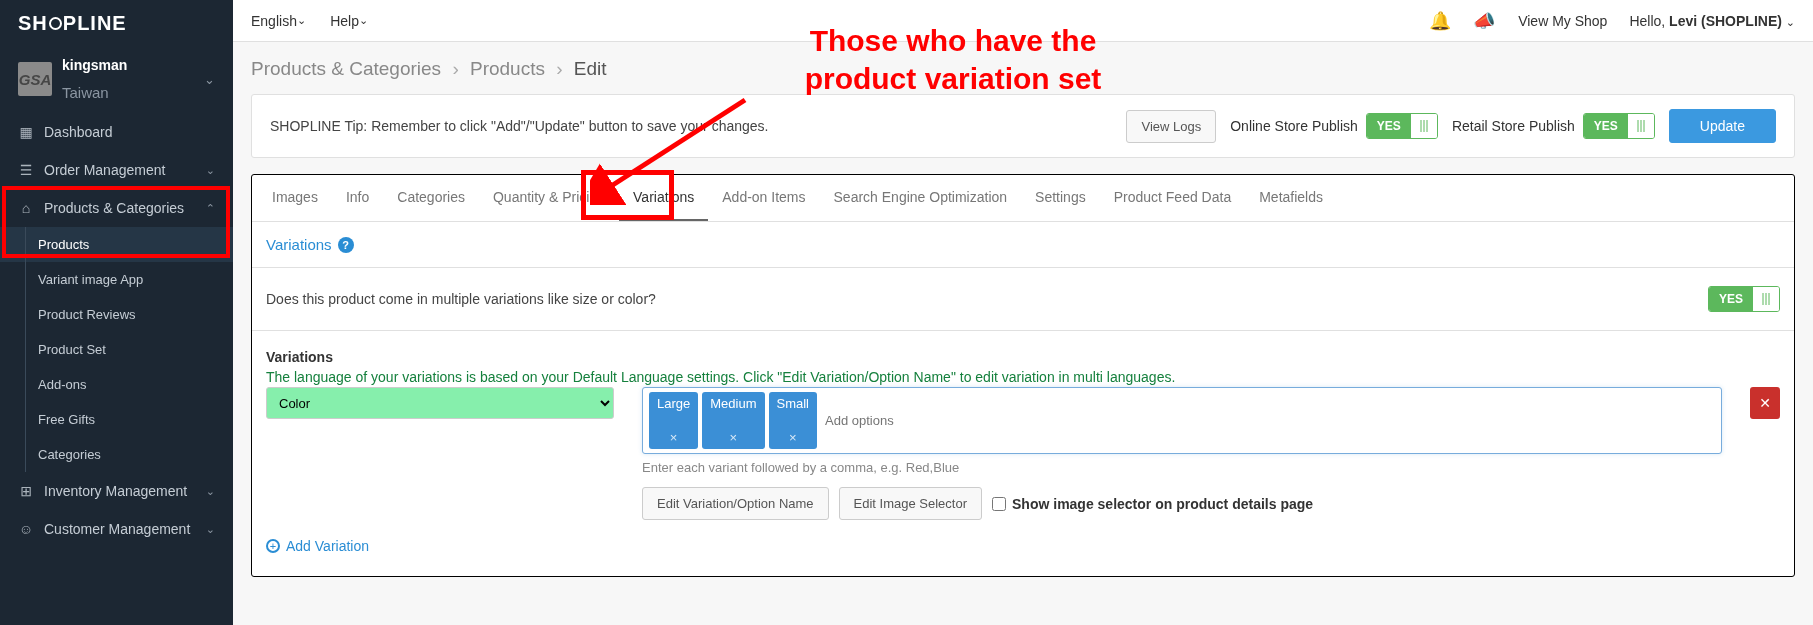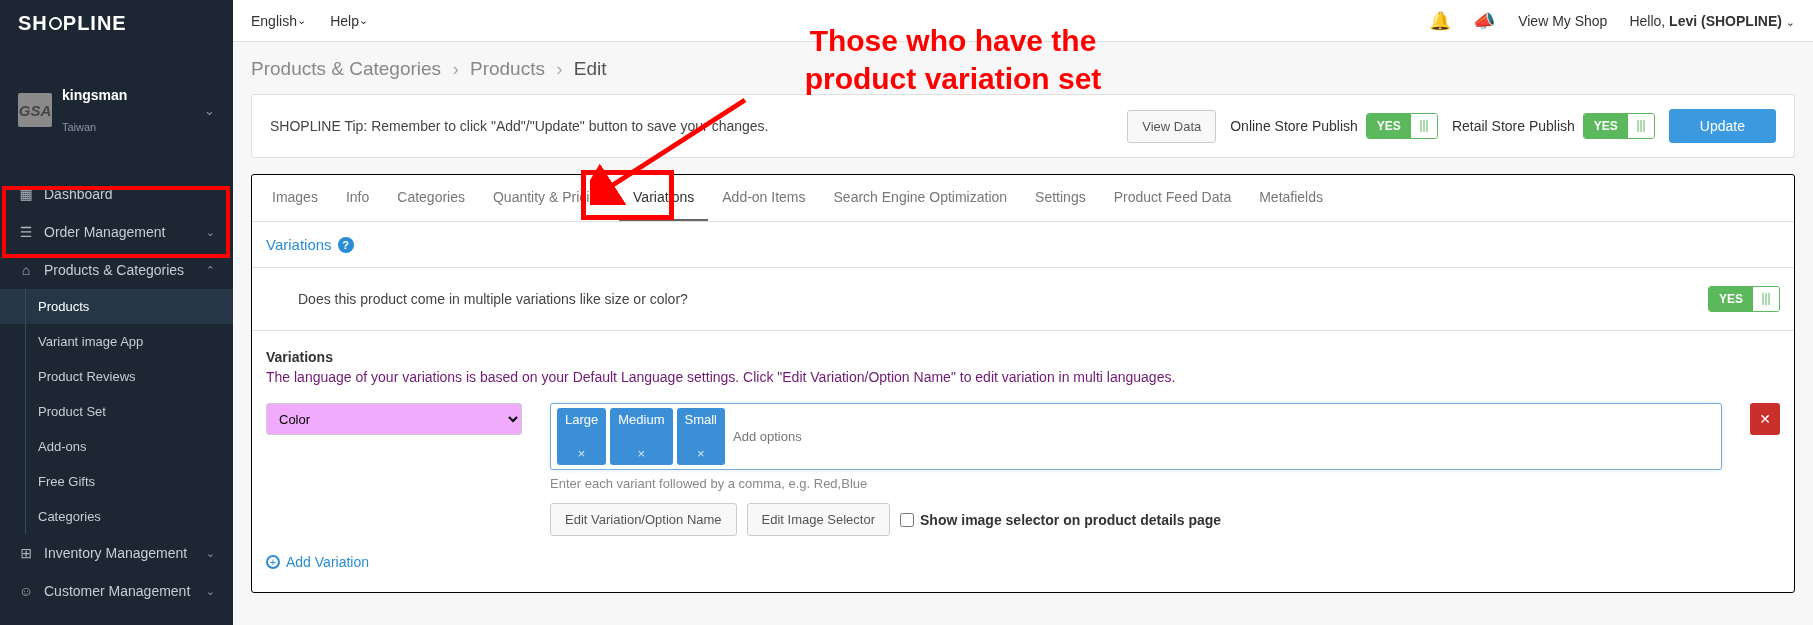--- a/index.html
+++ b/index.html
@@ -1,28 +1,28 @@
 <!DOCTYPE html>
 <html><head>
 <meta charset="utf-8">
 <style>
 * { box-sizing: border-box; margin: 0; padding: 0; }
 body { font-family: -apple-system, BlinkMacSystemFont, "Segoe UI", Helvetica, Arial, sans-serif; font-size: 14px; color: #333; background: #f5f5f5; width: 1813px; height: 625px; overflow: hidden; position: relative; }
 
 .app { display: flex; height: 100%; }
 
 
-.sidebar { width: 233px; background: #1c2733; color: #c5cdd5; display: flex; flex-direction: column; flex-shrink: 0; gap: 30px; }
+.sidebar { width: 233px; background: #1c2733; color: #c5cdd5; display: flex; flex-direction: column; flex-shrink: 0; }
 .logo { padding: 12px 18px; font-size: 20px; font-weight: 700; color: #fff; letter-spacing: 1px; }
 .logo .o { display: inline-block; width: 13px; height: 13px; border: 2.5px solid #fff; border-radius: 50%; vertical-align: middle; margin: 0 1px 3px 1px; }
 .merchant { padding: 10px 18px 12px 18px; display: flex; align-items: center; gap: 10px; position: relative; }
 .merchant-avatar { width: 34px; height: 34px; background: #8a8a8a; color: #464646; font-weight: 700; font-style: italic; display: flex; align-items: center; justify-content: center; font-size: 15px; border-radius: 2px;}
 .merchant-info { flex: 1; }
 .merchant-name { color: #fff; font-weight: 600; font-size: 14px; }
-.merchant-country { font-size: 11px; color: #8b96a2; margin-top: 18px; }
+.merchant-country { font-size: 15px; color: #8b96a2; margin-top: 11px; }
 .chevron { color: #8b96a2; font-size: 13px; }
 
 .nav { list-style: none; }
 .nav-item { display: flex; align-items: center; padding: 11px 18px; cursor: pointer; gap: 10px; color: #c5cdd5; font-size: 14px; position: relative; }
 .nav-item.expanded { background: #1c2733; }
 .nav-icon { width: 16px; height: 16px; display: inline-flex; align-items: center; justify-content: center; opacity: 0.85; }
 .nav-label { flex: 1; }
 .nav-chev { font-size: 11px; color: #8b96a2; }
 .subnav { list-style: none; }
 .subnav-item { padding: 10px 18px 10px 38px; cursor: pointer; font-size: 13px; color: #c5cdd5; position: relative; }
@@ -59,29 +59,29 @@
 .tabs-card { background: #fff; border: 1px solid #000000; border-radius: 3px; position: relative; }
 .tabs { display: flex; border-bottom: 1px solid #e0e0e0; padding: 0 6px; }
 .tab { padding: 14px 14px; color: #777; cursor: pointer; font-size: 14px; border-bottom: 2px solid transparent; }
 .tab.active { color: #333; border-bottom-color: #666; }
 .red-box-tab { position: absolute; border: 5px solid red; pointer-events: none; }
 
 .section-title { padding: 14px 14px; color: #2a8dd4; font-size: 15px; display: flex; align-items: center; gap: 6px; border-bottom: 1px solid #e0e0e0;}
 .help-circle { width: 16px; height: 16px; border-radius: 50%; background: #2a8dd4; color: #fff; font-size: 11px; font-weight: 700; display: inline-flex; align-items: center; justify-content: center; }
 
 .panel-row { padding: 18px 14px; border-bottom: 1px solid #e0e0e0; display: flex; align-items: center; }
-.panel-row .q { font-size: 14px; color: #444; margin-left: 32px; }
+.panel-row .q { font-size: 14px; color: #444; }
 .panel-row .spacer { flex: 1; }
 
 .panel-body { padding: 18px 14px 22px 14px; }
 .subhead { font-weight: 700; font-size: 14px; color: #333; margin-bottom: 4px; }
-.subdesc { font-size: 14px; color: #701a75; margin-bottom: 18px; }
+.subdesc { font-size: 14px; color: #15803d; margin-bottom: 2px; }
 
 .var-row { display: flex; gap: 28px; align-items: flex-start; }
-.select { width: 256px; height: 32px; border: 1px solid #ccc; border-radius: 3px; padding: 0 8px; background:#f0abfc; font-size:13px; }
+.select { width: 348px; height: 32px; border: 1px solid #ccc; border-radius: 3px; padding: 0 8px; background:#86efac; font-size:13px; }
 .tags-input { flex: 1; border: 1px solid #78acdc; border-radius: 3px; padding: 4px 6px; display: flex; align-items: center; gap: 4px; min-height: 32px; background: #fff; box-shadow: 0 0 4px rgba(120,172,220,0.3); }
 .tag { background: #3b8fd6; color: #fff; padding: 4px 8px; border-radius: 3px; font-size: 13px; display: inline-flex; align-items: center; gap: 19px; flex-direction: column; }
 .tag .x { cursor: pointer; color: rgba(255,255,255,0.8); font-size: 13px; }
 .tags-input input { border: none; outline: none; flex: 1; font-size: 13px; padding: 4px; }
 .del-btn { width: 30px; height: 32px; background: #c9302c; border-radius: 3px; display: flex; align-items: center; justify-content: center; cursor: pointer; color: #fff; }
 .hint { font-size: 13px; color: #888; margin-top: 6px; }
 .btn-row { display: flex; gap: 10px; align-items: center; margin-top: 12px; }
 .checkbox-row { display: inline-flex; align-items: center; gap: 6px; font-size: 14px; font-weight: 700; color: #333; }
 .checkbox-row input { width: 14px; height: 14px; }
 .add-link { color: #2a8dd4; font-size: 14px; margin-top: 18px; display: inline-flex; align-items: center; gap: 6px; cursor: pointer; }
@@ -169,21 +169,21 @@
         <span>Products &amp; Categories</span>
         <span class="sep">›</span>
         <span>Products</span>
         <span class="sep">›</span>
         <span class="cur">Edit</span>
       </div>
 
       <div class="tipbar">
         <span class="tipbar-text">SHOPLINE Tip: Remember to click "Add"/"Update" button to save your changes.</span>
         <span class="tipbar-spacer"></span>
-        <button class="btn">View Data</button>
+        <button class="btn">View Logs</button>
         <div class="toggle-group">
           <span>Online Store Publish</span>
           <div class="toggle">
             <span class="toggle-yes">YES</span>
             <span class="toggle-handle">
                 <svg width="8" height="12">
                   <line x1="1" y1="0" x2="1" y2="12" stroke="#5cb85c"></line>
                   <line x1="4" y1="0" x2="4" y2="12" stroke="#5cb85c"></line>
                   <line x1="7" y1="0" x2="7" y2="12" stroke="#5cb85c"></line>
                 </svg>

